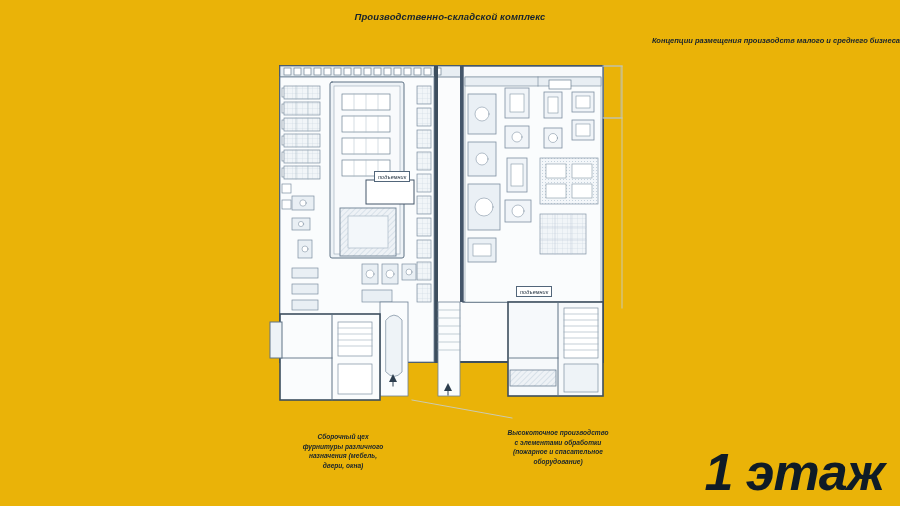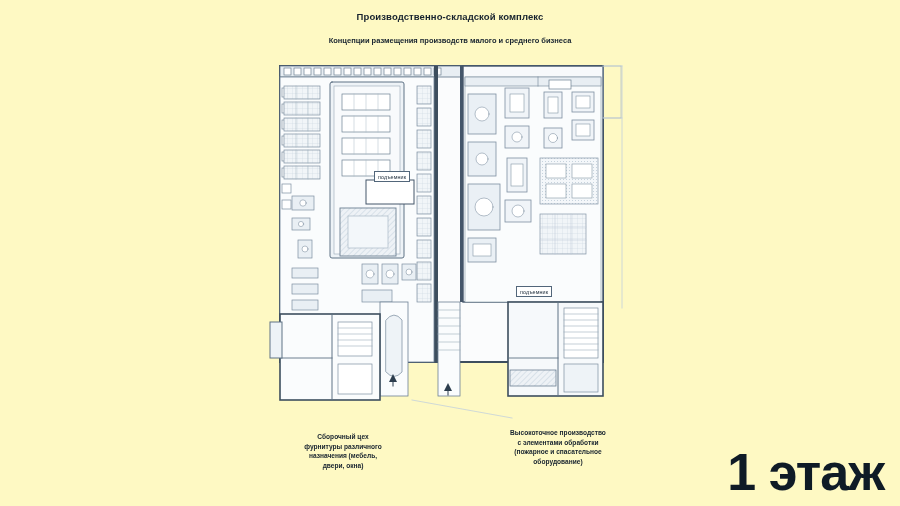--- a/index.html
+++ b/index.html
@@ -12,41 +12,42 @@
     height: 506px;
     position: relative;
     overflow: hidden;
     font-family: "Liberation Sans", sans-serif;
     color: #1b2a38;
   }
 
   #page {
     position: absolute;
     inset: 0;
-    background: #fef9c3;
+    background: #eab308;
+    font-style: italic;
   }
 
   
   .title-main {
     position: absolute;
     top: 11px;
     left: 0;
     width: 900px;
     text-align: center;
     font-size: 9.5px;
     font-weight: bold;
     letter-spacing: 0.1px;
     color: #16222e;
   }
   .title-sub {
     position: absolute;
     top: 36px;
     left: 0;
     width: 900px;
-    text-align: center;
+    text-align: right;
     font-size: 7.5px;
     font-weight: bold;
     color: #16222e;
   }
 
   
   .floor-label {
     position: absolute;
     right: 16px;
     bottom: 8px;

